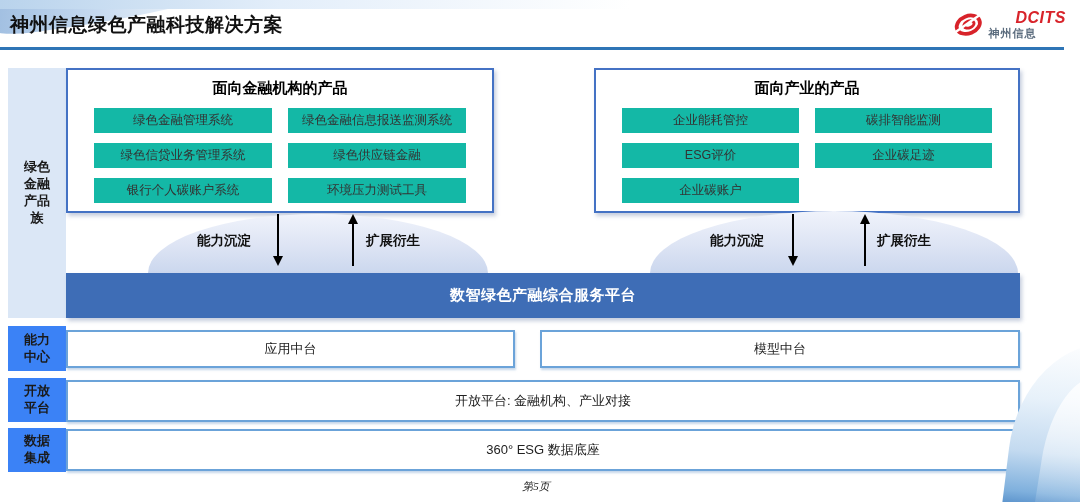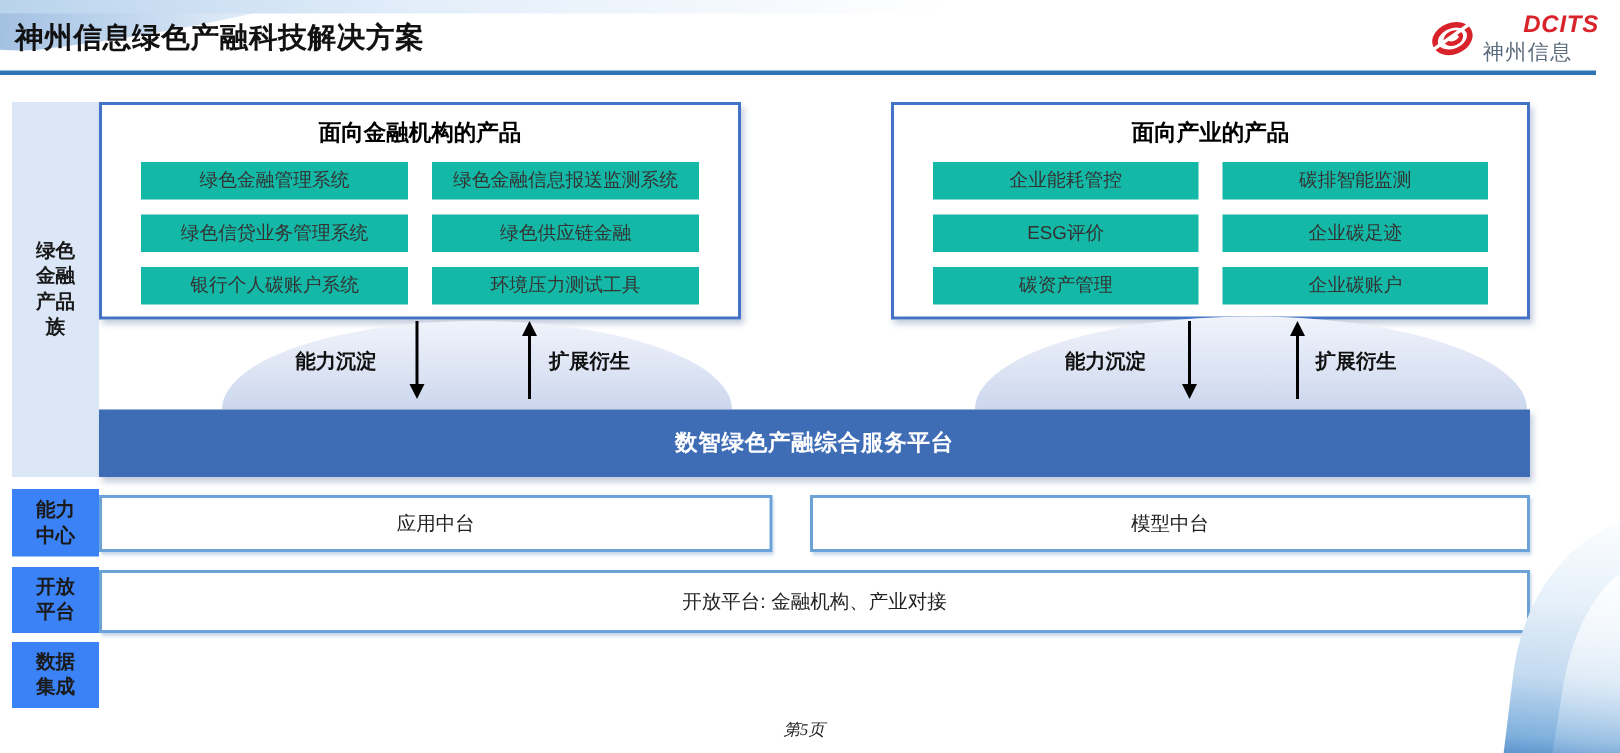--- a/index.html
+++ b/index.html
@@ -22,21 +22,21 @@
   }
   .page-title {
     position:absolute; left:10px; top:12px; font-size:19px; font-weight:bold;
     color:#111; letter-spacing:.5px;
   }
   .title-rule { position:absolute; left:0; top:47px; width:1064px; height:3px; background:#2e75b6; }
   .logo { position:absolute; right:14px; top:9px; display:flex; align-items:center; gap:4px; }
   .logo-swirl { width:34px; height:30px; }
   .logo-text { display:flex; flex-direction:column; line-height:1; }
   .logo-brand { color:#d8232a; font-weight:bold; font-style:italic; font-size:16px; letter-spacing:.5px;margin-left:27px; }
-  .logo-company { color:#5a6b7d; font-size:14px; font-weight:normal; margin-top:2px; letter-spacing:1px; }
+  .logo-company { color:#5a6b7d; font-size:11px; font-weight:bold; margin-top:2px; letter-spacing:1px; }
   
   .side-label {
     position:absolute; left:8px; width:58px; display:flex; align-items:center; justify-content:center;
     font-weight:bold; font-size:13px; color:#1a1a1a; text-align:center; line-height:1.3;
   }
   .side-label .wrap2 { display:inline-block; width:2em; }
   .side-blue  { background:#dbe7f6; }
   .side-peach { background:#3b82f6; }
   
   .product-box {
@@ -142,21 +142,20 @@
     </div>
   </div>
 
   <div class="product-box" style="left:594px;width:426px;">
     <div class="box-title">面向产业的产品</div>
     <div class="product-grid">
       <div class="product-item">企业能耗管控</div>
       <div class="product-item">碳排智能监测</div>
       <div class="product-item">ESG评价</div>
       <div class="product-item">企业碳足迹</div>
-      <div class="product-item">碳资产管理</div>
       <div class="product-item">企业碳账户</div>
     </div>
   </div>
 
   <div class="dome" style="left:148px;top:214px;width:340px;height:59px;"></div>
   <div class="dome" style="left:650px;top:211px;width:368px;height:62px;"></div>
 
   <div class="flow-label" style="left:197px;top:232px;">能力沉淀</div>
   <svg class="arrow" style="left:272px;top:214px;" viewBox="0 0 12 52">
     <line x1="6" y1="0" x2="6" y2="44" stroke="#000" stroke-width="2"></line>
@@ -179,19 +178,20 @@
   </svg>
   <div class="flow-label" style="left:877px;top:232px;">扩展衍生</div>
 
   <div class="platform-bar">数智绿色产融综合服务平台</div>
 
   <div class="plain-box" style="left:66px;top:330px;width:449px;height:38px;">应用中台</div>
   <div class="plain-box" style="left:540px;top:330px;width:480px;height:38px;">模型中台</div>
 
   <div class="plain-box" style="left:66px;top:380px;width:954px;height:42px;">开放平台: 金融机构、产业对接</div>
 
+  <div class="plain-box" style="left:66px;top:429px;width:954px;height:42px;">360° ESG 数据底座</div>
 
   <div class="page-number">第5页</div>
 
   <div class="corner-swoosh"></div>
   <div class="corner-swoosh-hl"></div>
 
 </div>
 
 </body></html>

